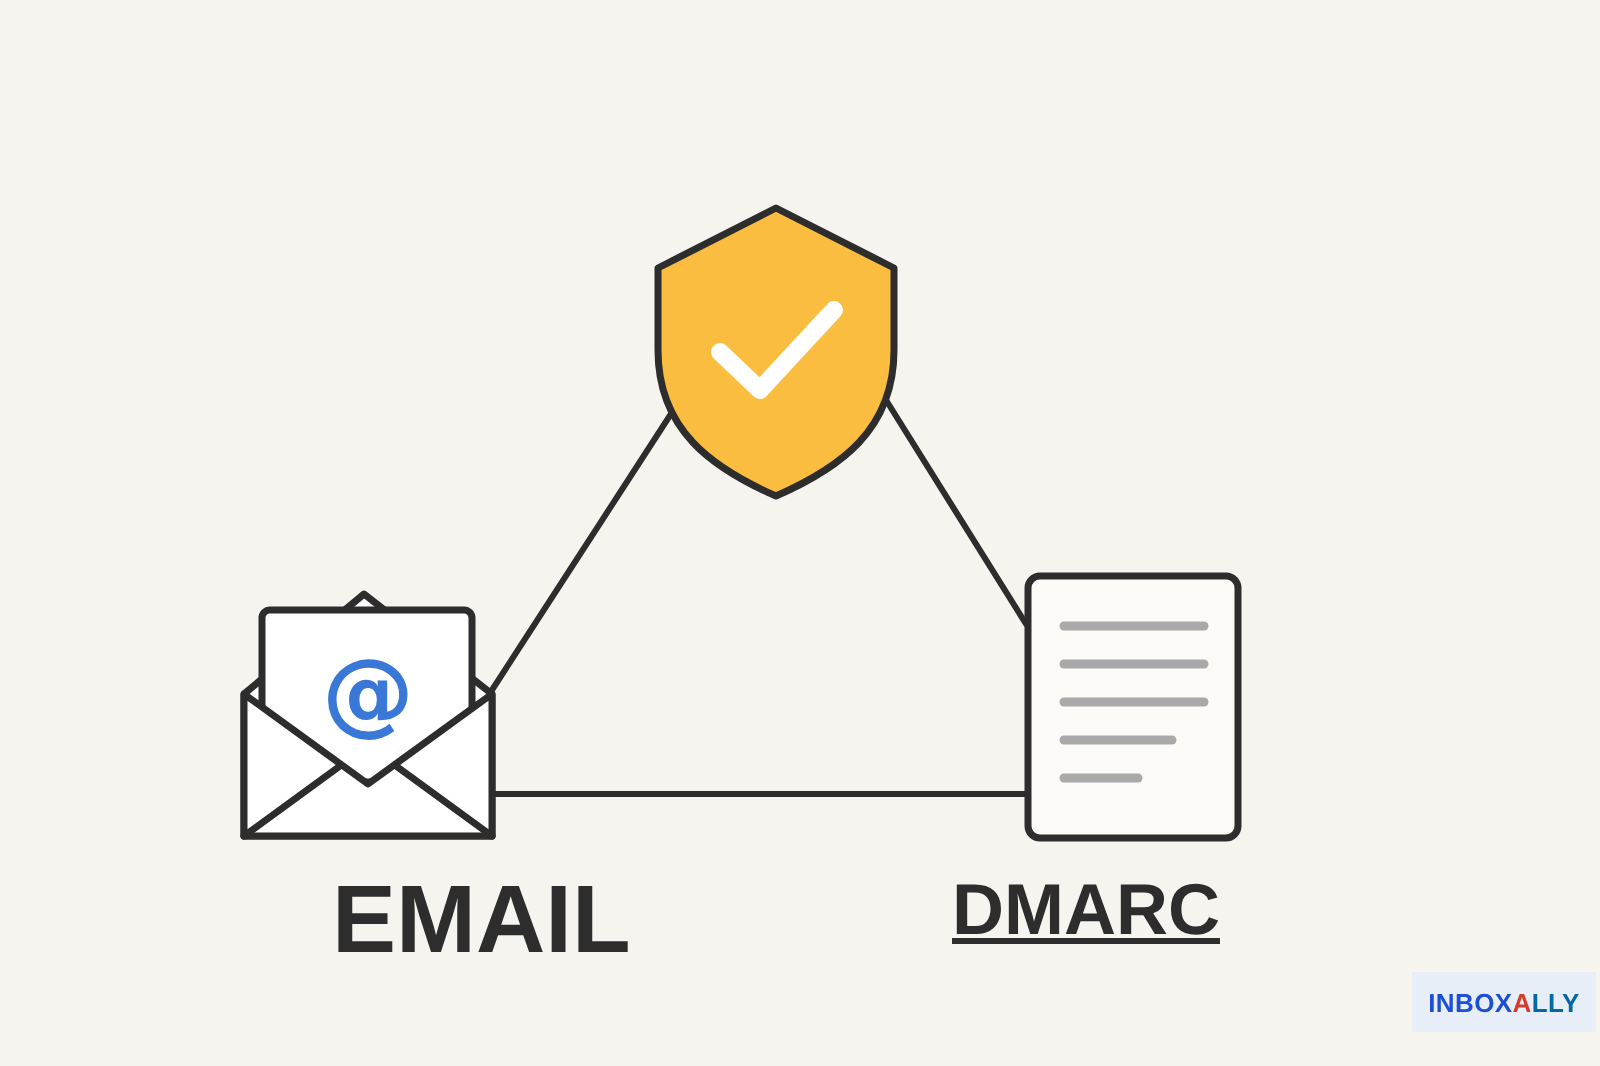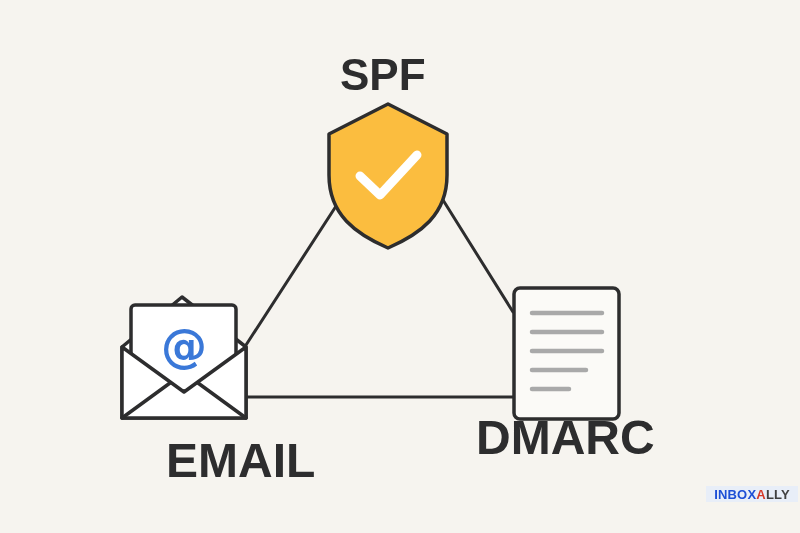--- a/index.html
+++ b/index.html
@@ -13,31 +13,31 @@
   .label {
     position: absolute;
     font-family: "Liberation Sans", "DejaVu Sans", sans-serif;
     font-weight: 700;
     color: #2d2d2e;
     letter-spacing: 0px;
     line-height: 1;
   }
   .spf-label { left: 340px; top: 53px; font-size: 44px; }
   .email-label { left: 124px; top: 437px; font-size: 48px; margin-left: 42px; }
-  .dmarc-label { left: 476px; top: 414px; font-size: 48px; }
+  .dmarc-label { left: 476px; top: 437px; font-size: 36px; text-decoration: underline; }
   .watermark {
     position: absolute; left: 706px; top: 486px;
-    width: 92px; height: 16px;
+    width: 92px; height: 30px;
     background: #e8eef8;
     display: flex; align-items: center; justify-content: center;
     font-weight: 700; font-size: 13px; letter-spacing: 0.2px;
   }
   .wm-a { color: #1d4fd6; }
   .wm-b { color: #d63a2a; }
-  .wm-c { color: #404040; }
+  .wm-c { color: #0369a1; }
 </style>
 </head>
 <body>
 
 <div class="stage">
   <svg width="800" height="533" viewBox="0 0 800 533" xmlns="http://www.w3.org/2000/svg">
 
     <g stroke="#2d2d2e" stroke-width="3" fill="none" stroke-linecap="round">
       <line x1="246" y1="345" x2="340" y2="200"></line>
       <line x1="443" y1="200" x2="513" y2="312"></line>
@@ -63,21 +63,20 @@
       <g stroke="#a9a9a9" stroke-width="4.5" stroke-linecap="round">
         <line x1="532" y1="313" x2="602" y2="313"></line>
         <line x1="532" y1="332" x2="602" y2="332"></line>
         <line x1="532" y1="351" x2="602" y2="351"></line>
         <line x1="532" y1="370" x2="586" y2="370"></line>
         <line x1="532" y1="389" x2="569" y2="389"></line>
       </g>
     </g>
   </svg>
 
-  <div class="label spf-label">SPF</div>
   <div class="label email-label">EMAIL</div>
   <div class="label dmarc-label">DMARC</div>
 
   <div class="watermark">
     <span class="wm-a">INBOX</span>
       <span class="wm-b">A</span>
       <span class="wm-c">LLY</span>
   </div>
 </div>
 

